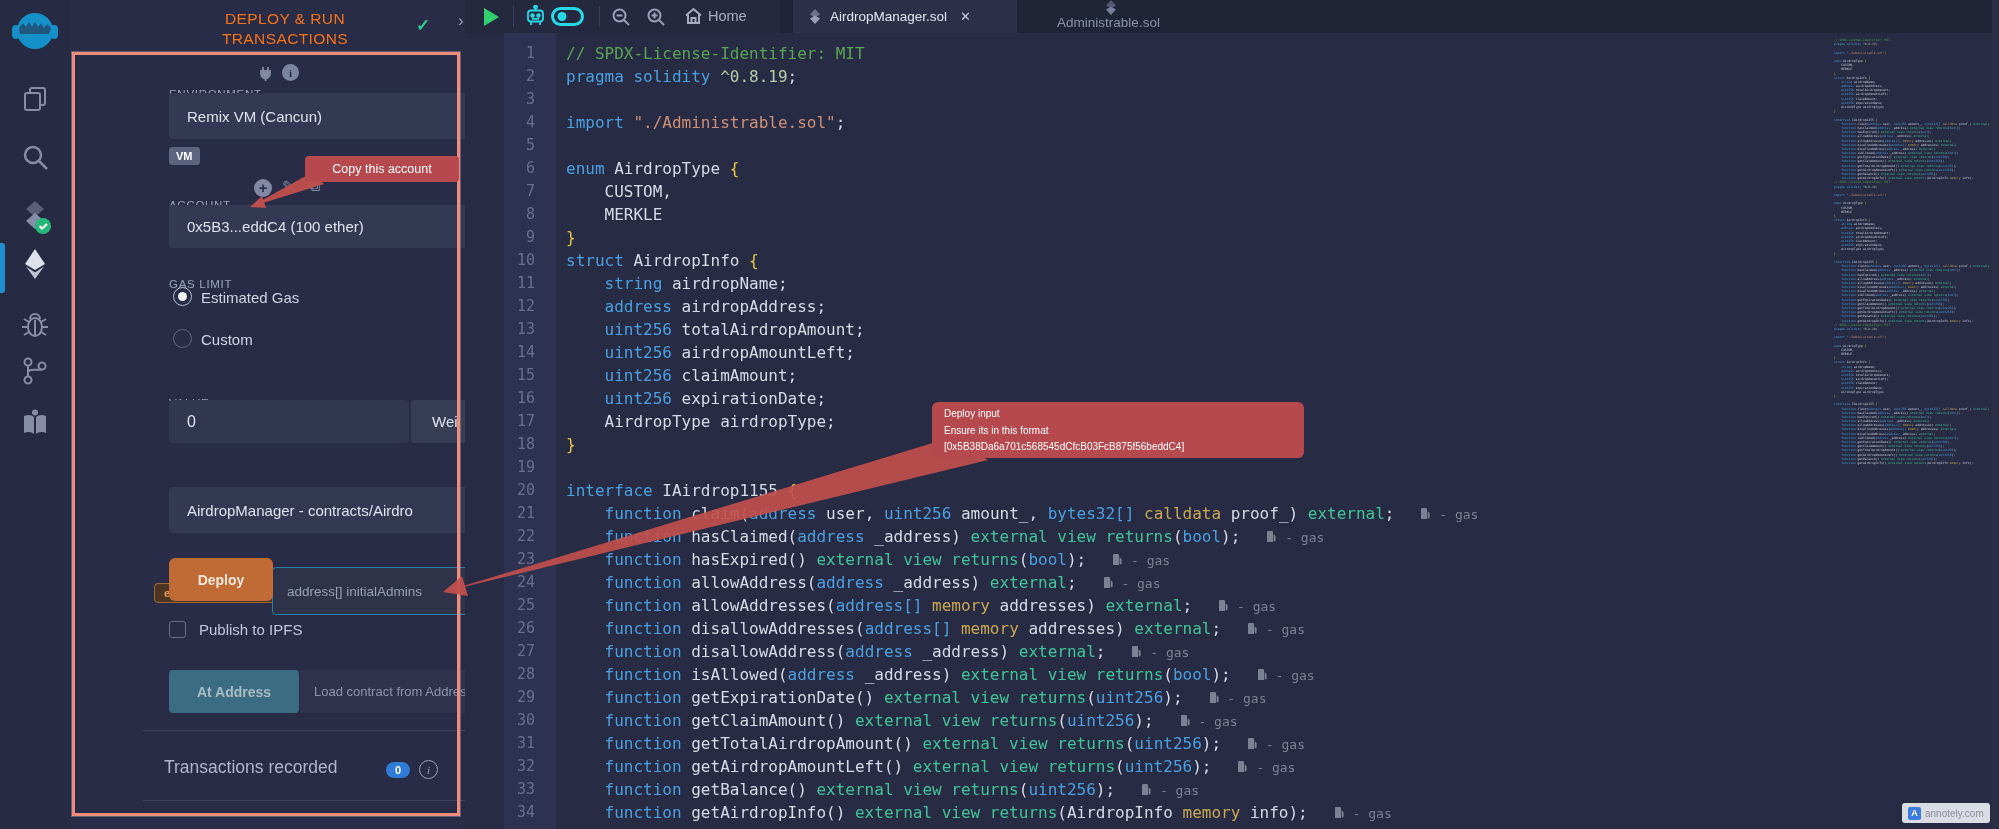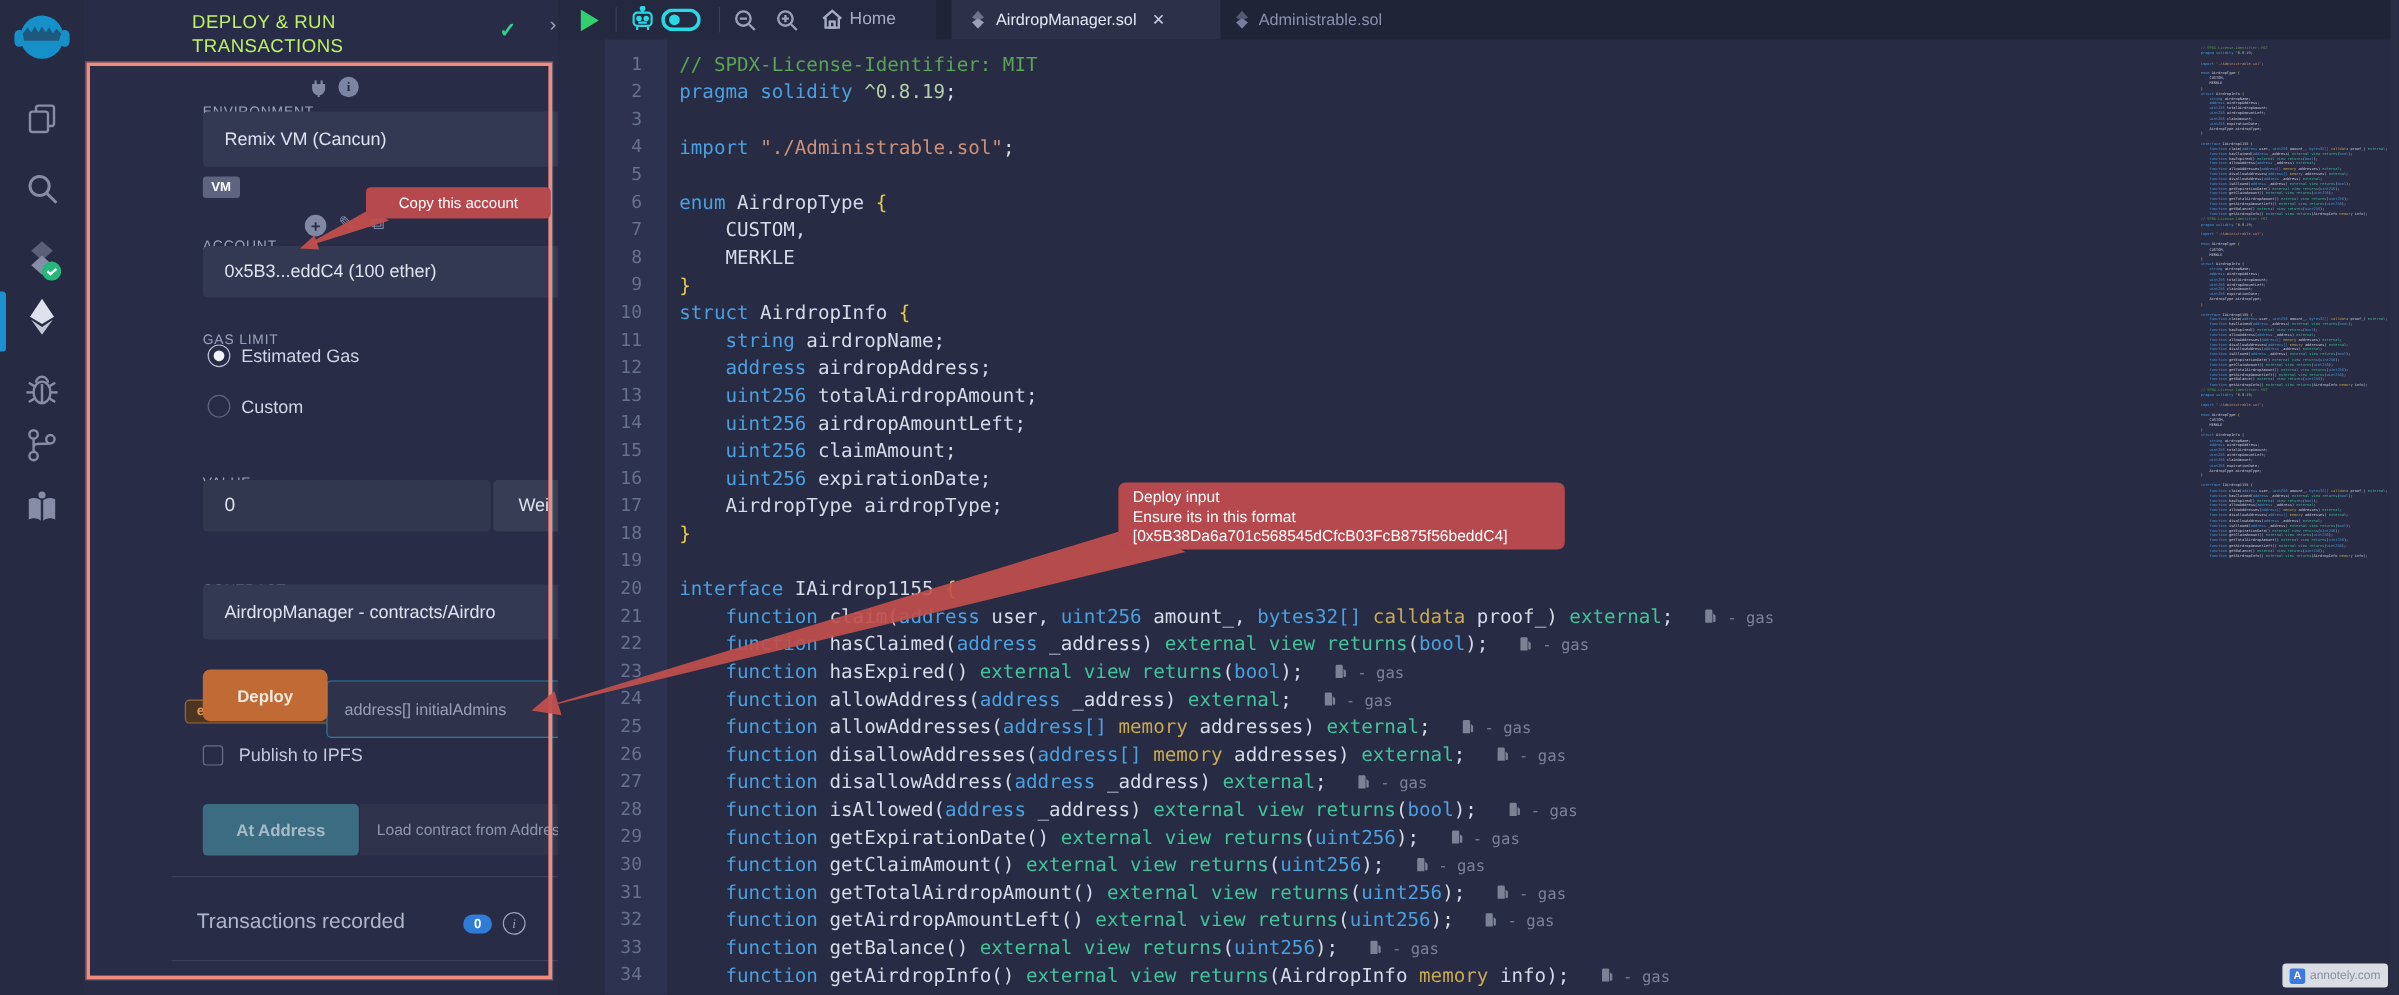--- a/index.html
+++ b/index.html
@@ -7,21 +7,21 @@
   #app { position:relative; width:1999px; height:829px; font-family:"Liberation Sans",sans-serif; color:#d5dae8; }
   .abs { position:absolute; }
 
   
   #rail { left:0; top:0; width:70px; height:829px; background:#262a42; }
   .rail-ic { position:absolute; left:0; width:70px; display:flex; justify-content:center; color:#878da6; }
   .indicator { position:absolute; left:0; width:5px; height:50px; background:#1f8fce; border-radius:0 3px 3px 0; }
 
   
   #panel { left:70px; top:0; width:395px; height:829px; background:#282c46; }
-  .panel-title { left:90px; top:9px; width:250px; font-size:15.5px; font-weight:500; letter-spacing:.4px; color:#bef264; line-height:20px; }
+  .panel-title { left:90px; top:9px; width:250px; font-size:15.5px; font-weight:500; letter-spacing:.4px; color:#f97316; line-height:20px;text-align:center; }
   .lbl { font-size:11.5px; letter-spacing:.7px; color:#9aa3bd; font-weight:500;margin-top:16px; }
   .sel,.ipt { background:#333952; border-radius:4px; color:#dfe3ee; font-size:15px; display:flex; align-items:center; }
   .stepper { color:#aab2c8; font-size:13px; }
   .circle-stepper { width:26px; height:26px; border-radius:50%; background:#3f4460; display:flex; align-items:center; justify-content:center; color:#c9cfdf; font-size:12px; }
   .badge-vm { background:#5d6480; color:#fff; font-size:11px; font-weight:700; border-radius:3px; padding:3px 7px; }
   .radio { width:19px; height:19px; border-radius:50%; border:1.5px solid #5f6682; }
   .radio.sel-on { border-color:#b9c0d4; display:flex; align-items:center; justify-content:center; }
   .radio.sel-on::after { content:""; width:9px; height:9px; border-radius:50%; background:#f2f4fa; }
   .radio-lbl { font-size:15px; color:#cfd5e4; }
   .evm-badge { background:#4c3623; border:1px solid #9e6a33; color:#e29a54; font-size:11.5px; font-weight:700; border-radius:4px; padding:3px 9px; }
@@ -42,21 +42,21 @@
   #anno-rect { left:72px; top:52px; width:388px; height:764px; border:3px solid #f18c7d; box-shadow:0 0 0 1px rgba(255,255,255,.25); z-index:30; pointer-events:none; }
   .callout { background:#b5494e; color:#fff; border-radius:4px; z-index:32; font-size:12.5px; }
   #arrows { left:0; top:0; z-index:31; pointer-events:none; }
 
   
   #topbar { left:465px; top:0; width:1534px; height:33px; background:#242940; }
   .tb-sep { position:absolute; top:6px; width:1px; height:21px; background:#3a3e58; }
   #tabs-void { left:780px; top:0; width:1219px; height:33px; background:#1f2437; }
   .tab { position:absolute; top:0; height:33px; display:flex; align-items:center; font-size:13.5px; }
   .tab.active { background:#2c3049; color:#e3e7f3; }
-  .tab.inactive { color:#8a92ae; }
+  .tab.inactive { color:#8a92ae;flex-direction:column; }
   #editor { left:465px; top:33px; width:1534px; height:796px; background:#272b43; }
   #gutter { left:504px; top:33px; width:52px; height:796px; background:#2e3251; }
   #code { left:465px; top:42px; width:1380px; z-index:2; font-family:"DejaVu Sans Mono",monospace; font-size:16px; }
   .code-line { position:relative; height:23px; line-height:23px; white-space:pre; }
   .ln { position:absolute; left:39px; width:52px; text-align:right; padding-right:21px; color:#68708f; font-size:15px; }
   .src { position:absolute; left:101px; }
   .tk-p { color:#d6dbe8; } .tk-k { color:#4ba0e0; } .tk-c { color:#5aa455; }
   .tk-s { color:#ce9178; } .tk-n { color:#b5cea8; } .tk-y { color:#e8c845; }
   .tk-g { color:#41c49a; } .tk-m { color:#c9a952; }
   .gas { color:#7b8294; font-size:13px; margin-left:26px; }
@@ -490,21 +490,21 @@
   <div id="anno-rect" class="abs"></div>
   <svg id="arrows" class="abs" width="1999" height="829">
     <polygon points="311,173 324,184 250,207" fill="#c14f4d" opacity=".95"></polygon>
     <polygon points="250,207 262,196 266,208" fill="#c14f4d" opacity=".95"></polygon>
     <polygon points="949,438 988,460 447,591" fill="#c14f4d" opacity=".92"></polygon>
     <polygon points="443,592 462,576 468,596" fill="#c14f4d" opacity=".95"></polygon>
   </svg>
   <div class="abs callout" style="left:305px;top:156px;width:154px;height:26px;display:flex;align-items:center;justify-content:center;">
     <span>Copy this account</span>
   </div>
-  <div class="abs callout" style="left:932px;top:402px;width:372px;height:56px;padding:4px 12px;border-radius:6px;line-height:16.5px;font-size:13px;">
+  <div class="abs callout" style="left:932px;top:402px;width:372px;height:56px;padding:4px 12px;border-radius:6px;line-height:16.5px;font-size:10px;">
     <div>Deploy input</div>
     <div>Ensure its in this format</div>
     <div>[0x5B38Da6a701c568545dCfcB03FcB875f56beddC4]</div>
   </div>
 
   <div id="watermark" class="abs">
     <span class="wm-a">A</span>
     <span class="wm-t">annotely.com</span>
   </div>
 </div>

